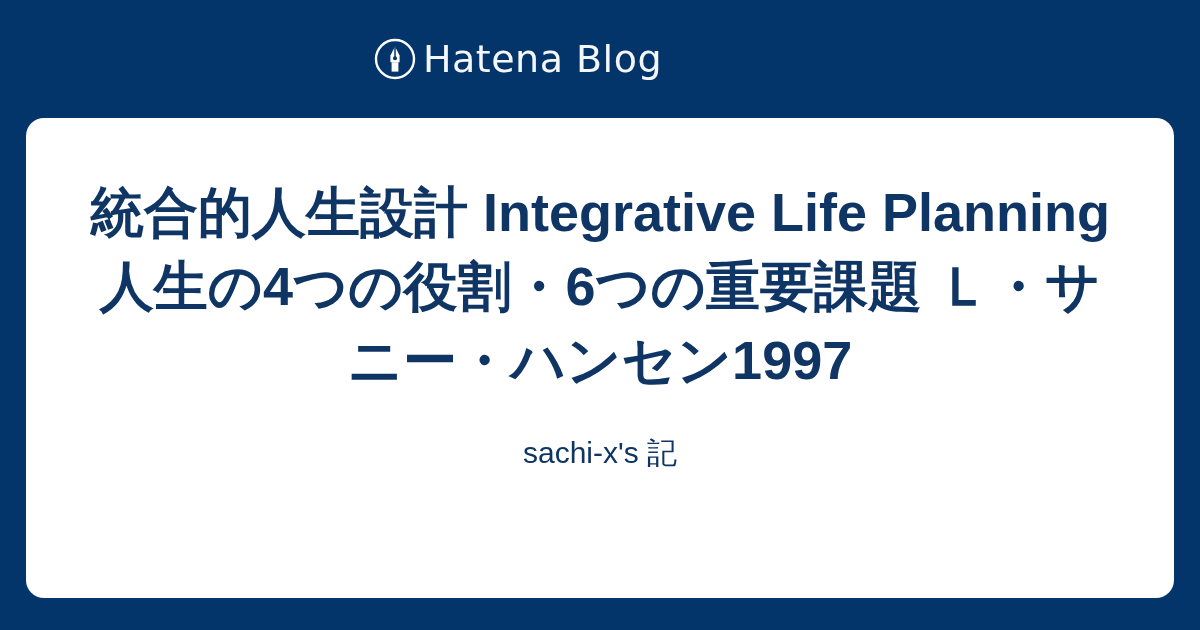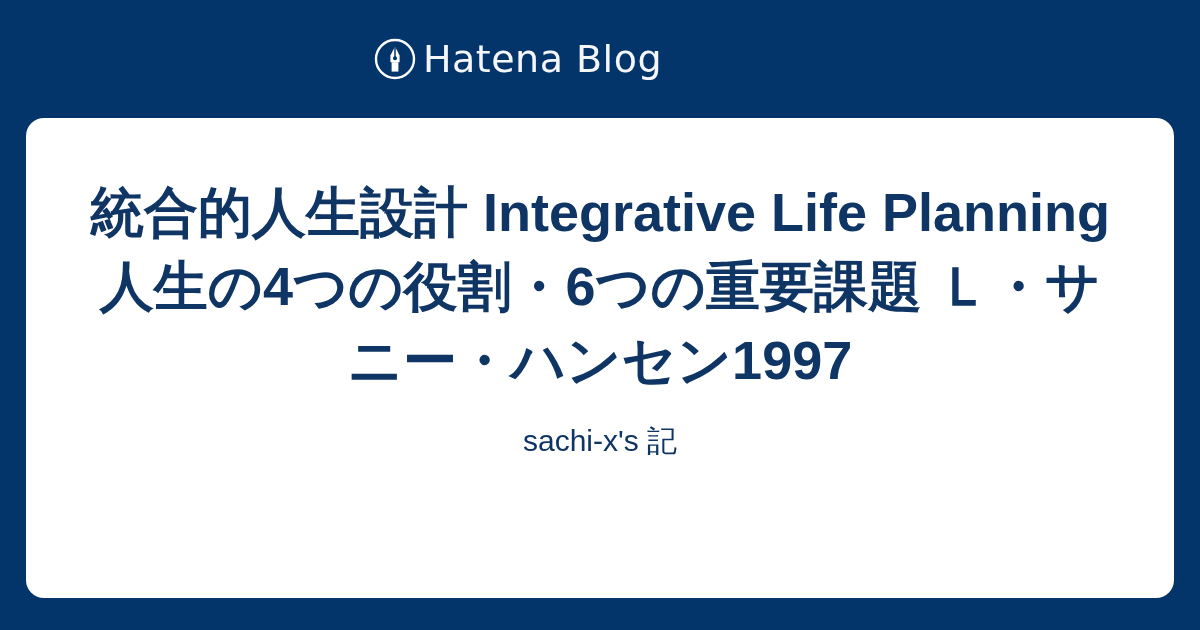--- a/index.html
+++ b/index.html
@@ -64,21 +64,21 @@
     border-radius: 18px;
     box-sizing: border-box;
     display: flex;
     flex-direction: column;
     align-items: center;
     justify-content: flex-start;
     overflow: hidden;
   }
 
   .entry-title {
-    margin: 0;
+    margin: 12px;
     padding: 0 60px;
     width: 100%;
     box-sizing: border-box;
     color: #0f3564;
     font-weight: 700;
     font-size: 54px;
     line-height: 74px;
     text-align: center;
     letter-spacing: 0px;
     word-break: break-word;

